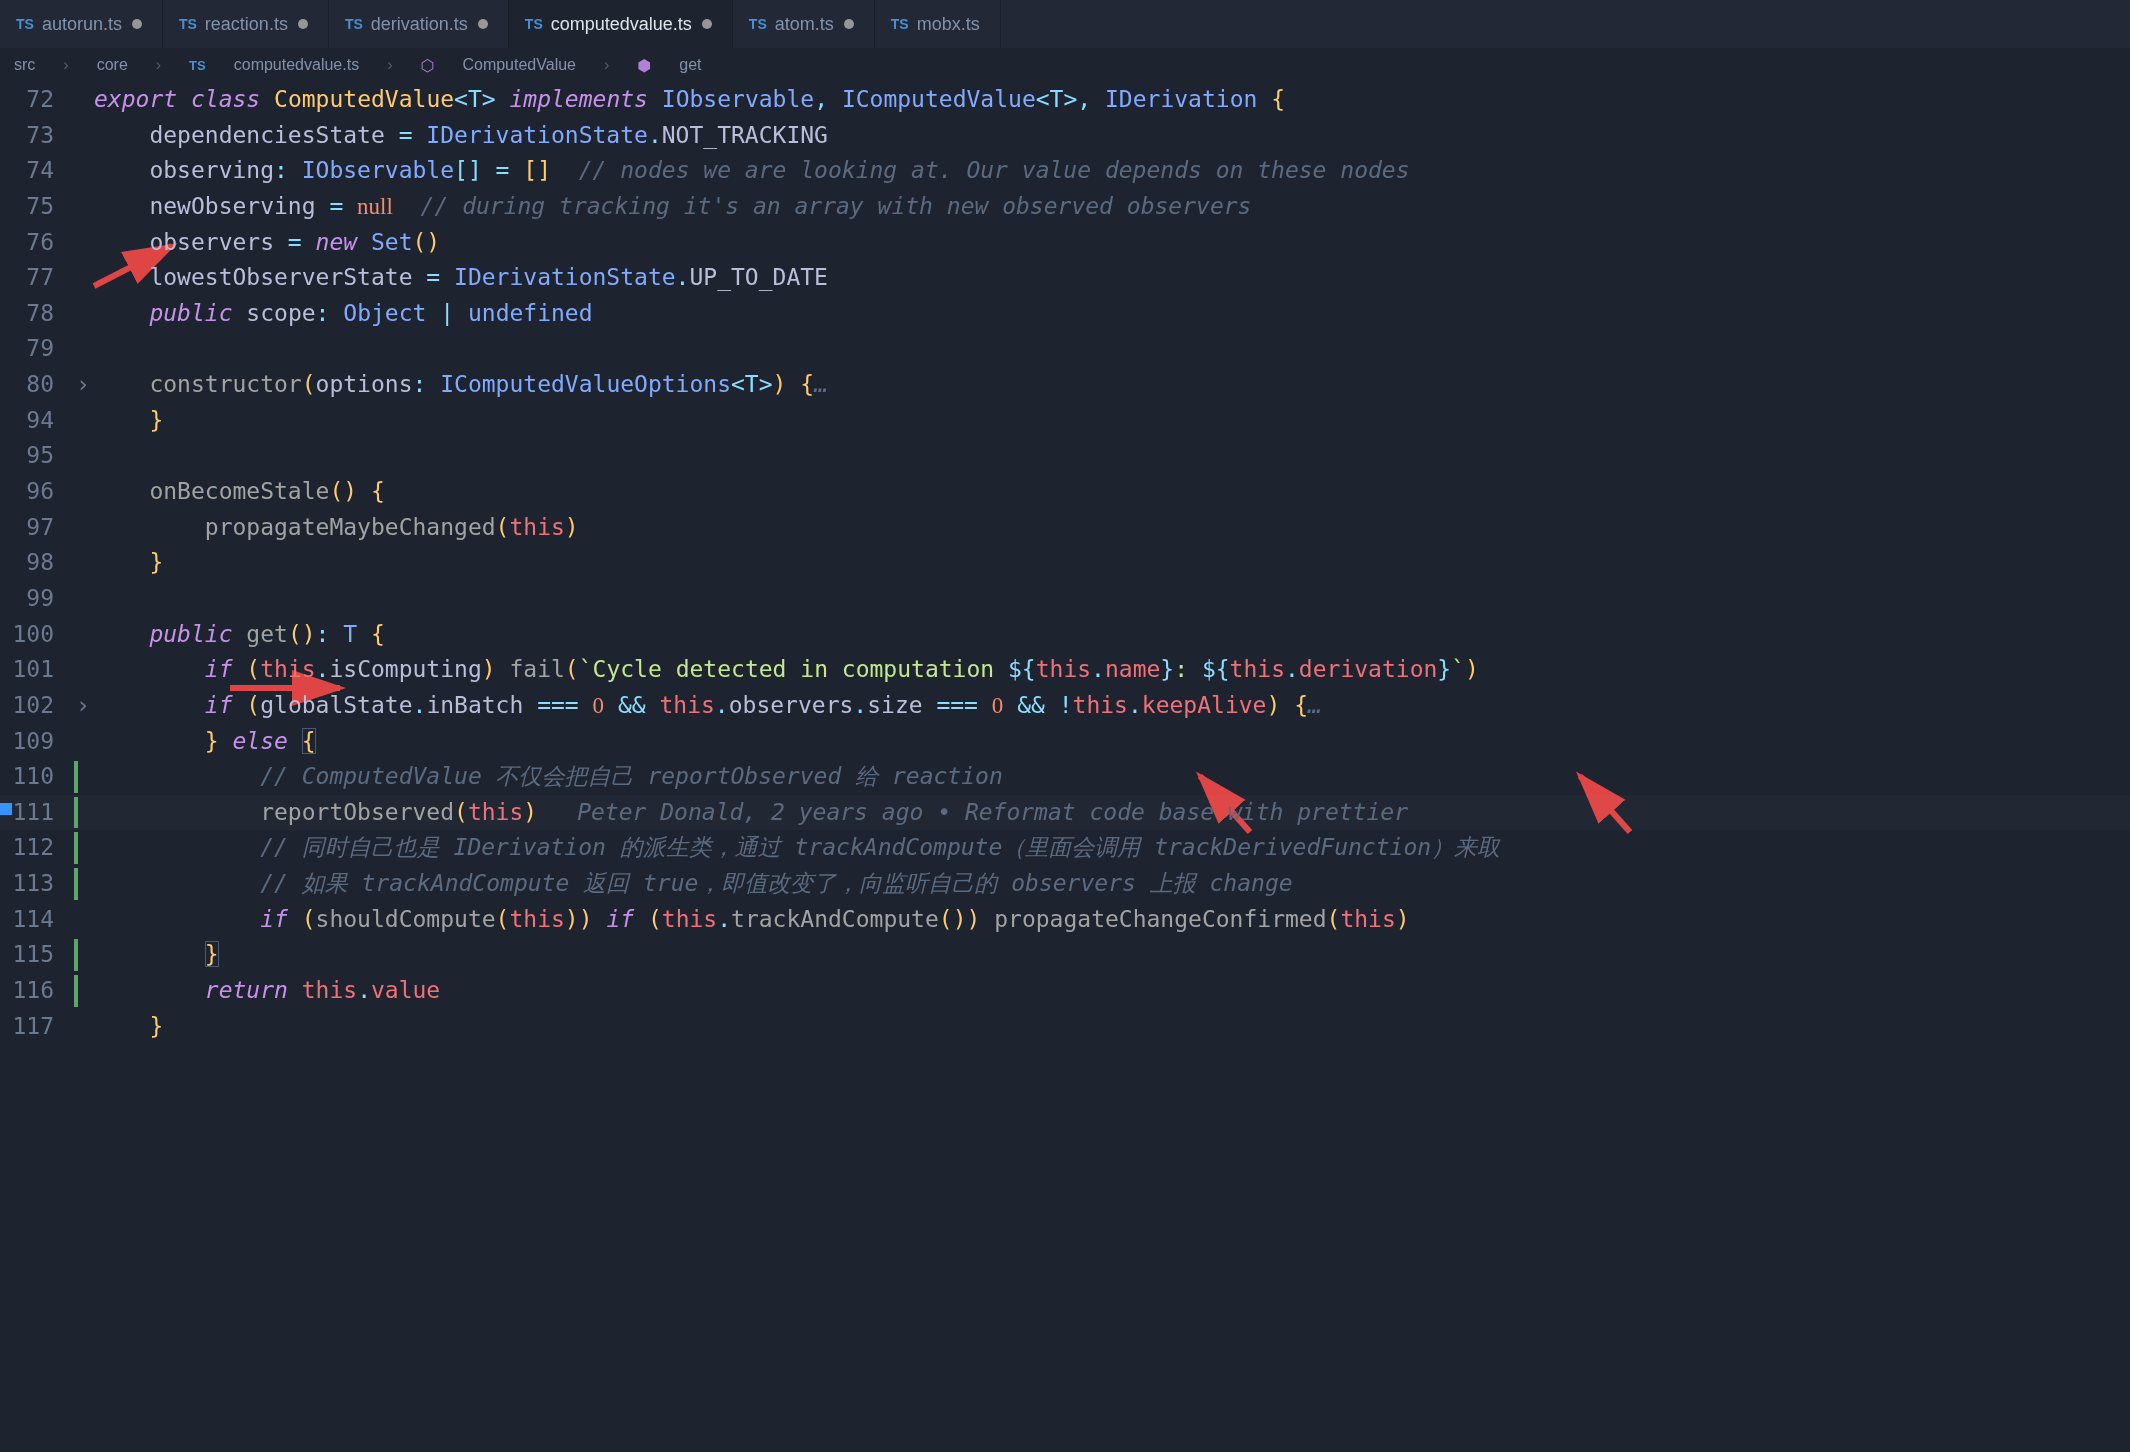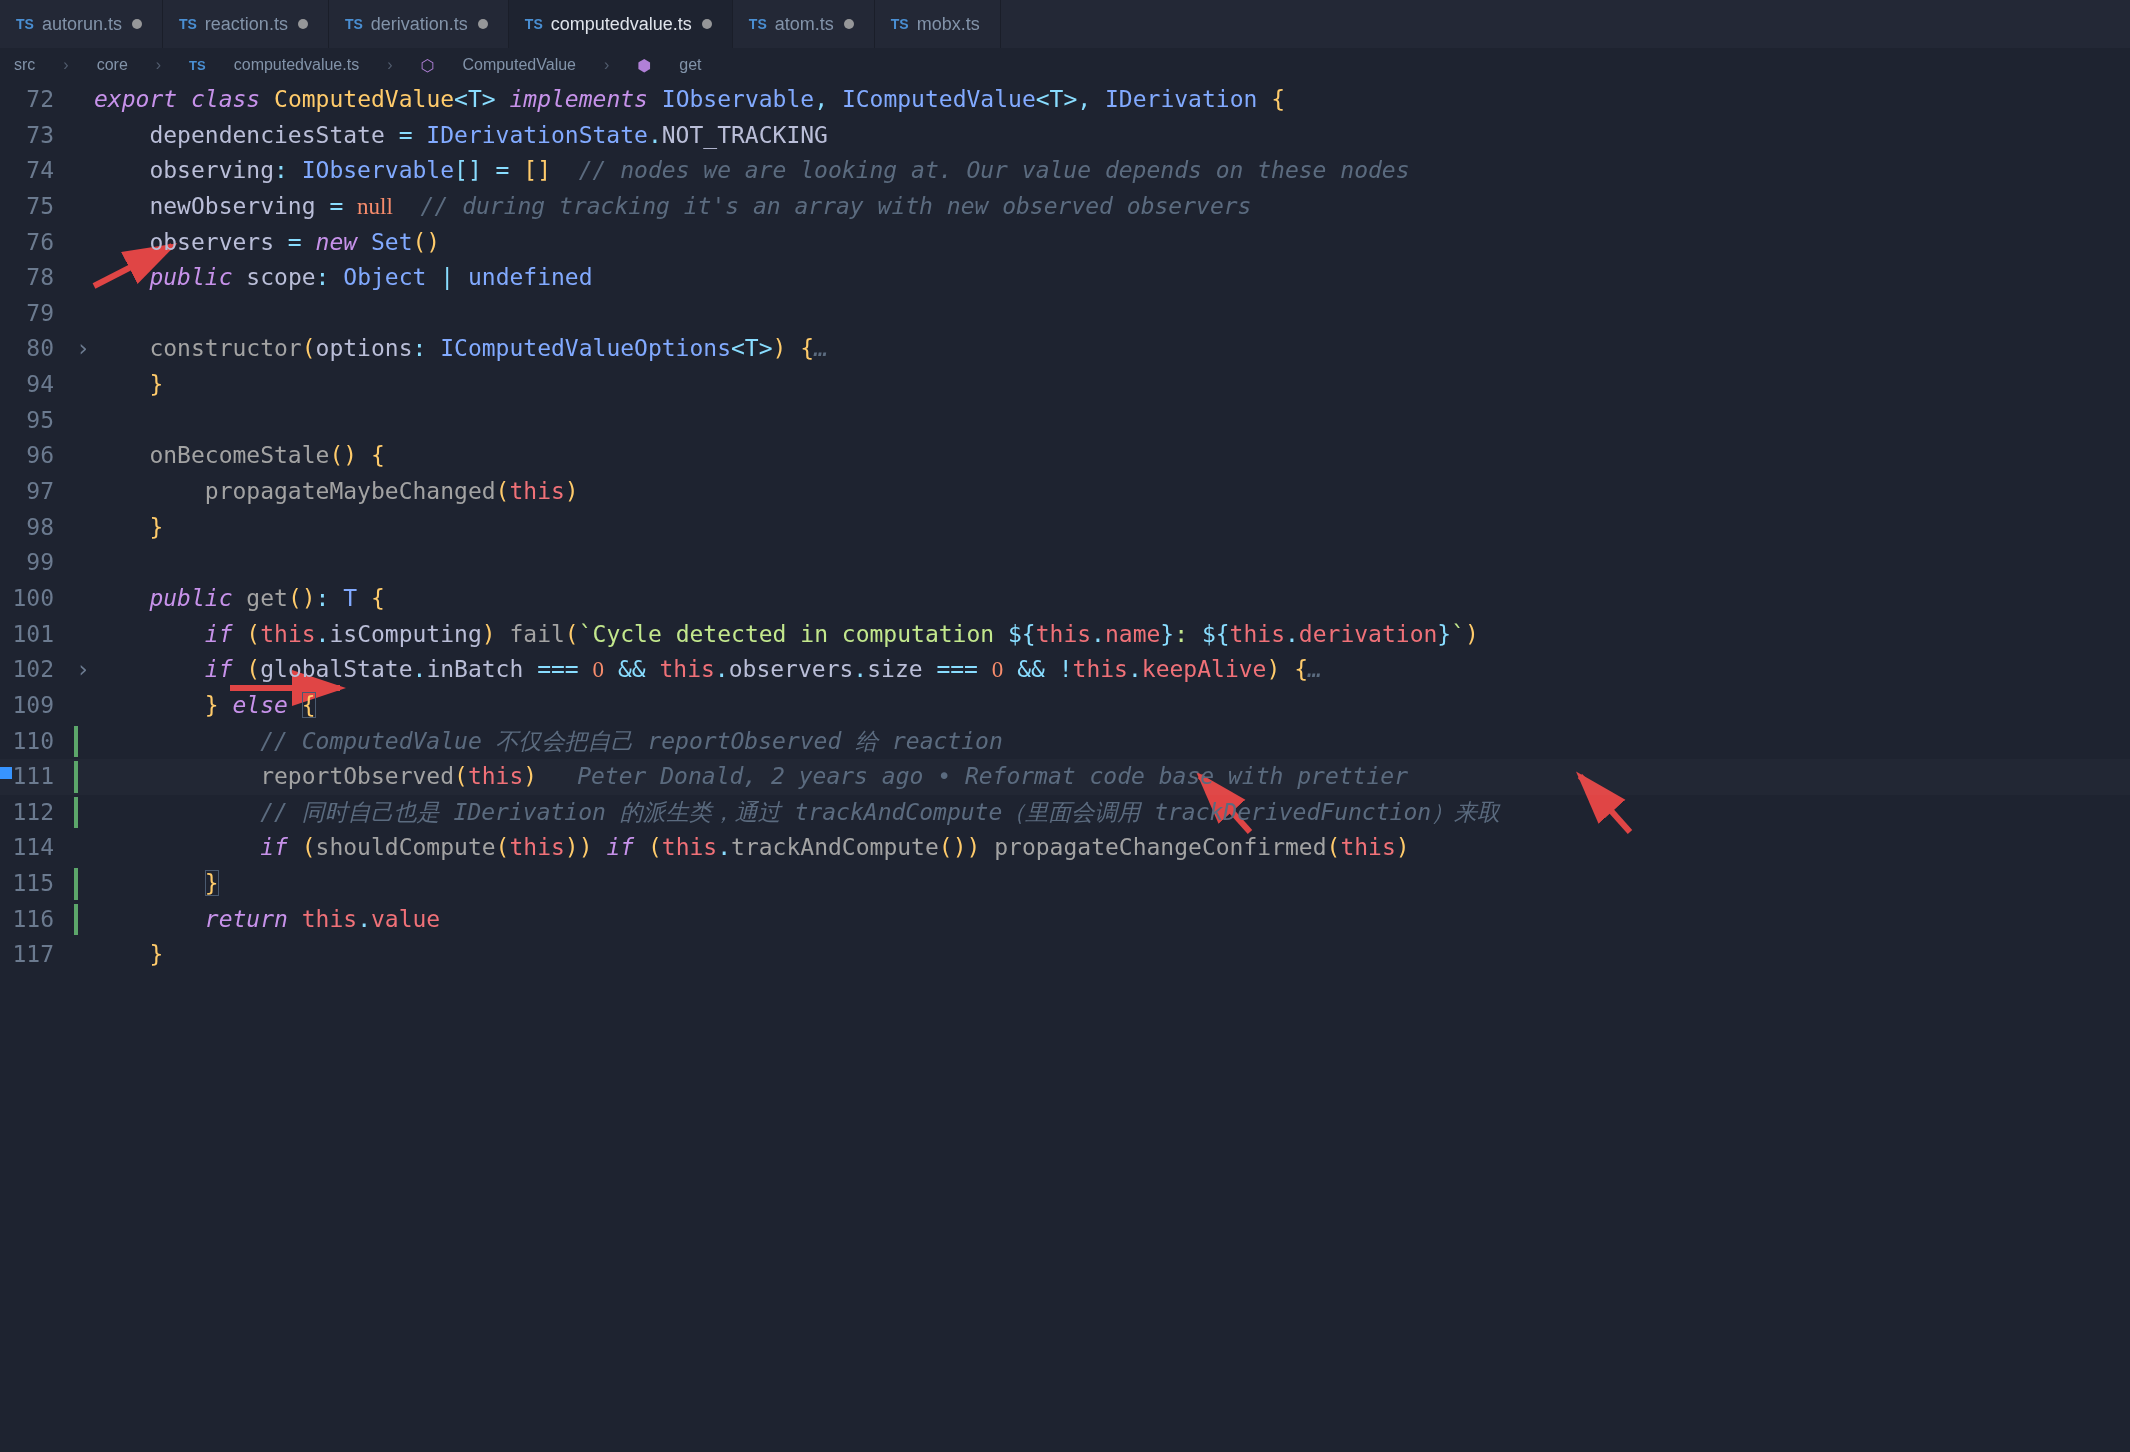--- a/index.html
+++ b/index.html
@@ -224,20 +224,21 @@
 <div class="line"><span class="gutter">72</span><span class="fold"></span><span class="code"><span class="kw">export</span> <span class="kw">class</span> <span class="cls">ComputedValue</span><span class="op">&lt;T&gt;</span> <span class="kw">implements</span> <span class="ty">IObservable</span><span class="op">,</span> <span class="ty">IComputedValue</span><span class="op">&lt;T&gt;</span><span class="op">,</span> <span class="ty">IDerivation</span> <span class="pn">{</span></span></div>
 
 <div class="line"><span class="gutter">73</span><span class="fold"></span><span class="code">    <span class="vr">dependenciesState</span><span class="op"> = </span><span class="ty">IDerivationState</span><span class="op">.</span><span class="vr">NOT_TRACKING</span></span></div>
 
 <div class="line"><span class="gutter">74</span><span class="fold"></span><span class="code">    <span class="vr">observing</span><span class="op">: </span><span class="ty">IObservable</span><span class="op">[]</span><span class="op"> = </span><span class="pn">[]</span>  <span class="cm">// nodes we are looking at. Our value depends on these nodes</span></span></div>
 
 <div class="line"><span class="gutter">75</span><span class="fold"></span><span class="code">    <span class="vr">newObserving</span><span class="op"> = </span><span class="num">null</span>  <span class="cm">// during tracking it's an array with new observed observers</span></span></div>
 
 <div class="line"><span class="gutter">76</span><span class="fold"></span><span class="code">    <span class="vr">observers</span><span class="op"> = </span><span class="kw">new</span> <span class="ty">Set</span><span class="pn">()</span></span></div>
 
+<div class="line"><span class="gutter">77</span><span class="fold"></span><span class="code">    <span class="vr">lowestObserverState</span><span class="op"> = </span><span class="ty">IDerivationState</span><span class="op">.</span><span class="vr">UP_TO_DATE</span></span></div>
 
 <div class="line"><span class="gutter">78</span><span class="fold"></span><span class="code">    <span class="kw">public</span> <span class="vr">scope</span><span class="op">: </span><span class="ty">Object</span><span class="op"> | </span><span class="ty">undefined</span></span></div>
 
 <div class="line"><span class="gutter">79</span><span class="fold"></span><span class="code"></span></div>
 
 <div class="line"><span class="gutter">80</span><span class="fold">›</span><span class="code">    <span class="fn">constructor</span><span class="pn">(</span><span class="vr">options</span><span class="op">: </span><span class="ty">IComputedValueOptions</span><span class="op">&lt;T&gt;</span><span class="pn">)</span><span class="pn"> {</span><span class="cm">…</span></span></div>
 
 <div class="line"><span class="gutter">94</span><span class="fold"></span><span class="code">    <span class="pn">}</span></span></div>
 
 <div class="line"><span class="gutter">95</span><span class="fold"></span><span class="code"></span></div>
@@ -257,20 +258,21 @@
 <div class="line"><span class="gutter">102</span><span class="fold">›</span><span class="code">        <span class="kw">if</span><span class="pn"> (</span><span class="vr">globalState</span><span class="op">.</span><span class="vr">inBatch</span><span class="op"> === </span><span class="num">0</span><span class="op"> &amp;&amp; </span><span class="pr">this</span><span class="op">.</span><span class="vr">observers</span><span class="op">.</span><span class="vr">size</span><span class="op"> === </span><span class="num">0</span><span class="op"> &amp;&amp; </span><span class="op">!</span><span class="pr">this</span><span class="op">.</span><span class="pr">keepAlive</span><span class="pn">)</span><span class="pn"> {</span><span class="cm">…</span></span></div>
 
 <div class="line"><span class="gutter">109</span><span class="fold"></span><span class="code">        <span class="pn">}</span><span class="kw"> else </span><span class="pn cursor-box">{</span></span></div>
 
 <div class="line"><span class="change-bar"></span><span class="gutter">110</span><span class="fold"></span><span class="code">            <span class="cm">// ComputedValue 不仅会把自己 reportObserved 给 reaction</span></span></div>
 
 <div class="line currline"><span class="bookmark"></span><span class="change-bar"></span><span class="gutter">111</span><span class="fold"></span><span class="code">            <span class="fn">reportObserved</span><span class="pn">(</span><span class="pr">this</span><span class="pn">)</span><span class="blame">Peter Donald, 2 years ago • Reformat code base with prettier</span></span></div>
 
 <div class="line"><span class="change-bar"></span><span class="gutter">112</span><span class="fold"></span><span class="code">            <span class="cm">// 同时自己也是 IDerivation 的派生类，通过 trackAndCompute（里面会调用 trackDerivedFunction）来取</span></span></div>
 
+<div class="line"><span class="change-bar"></span><span class="gutter">113</span><span class="fold"></span><span class="code">            <span class="cm">// 如果 trackAndCompute 返回 true，即值改变了，向监听自己的 observers 上报 change</span></span></div>
 
 <div class="line"><span class="gutter">114</span><span class="fold"></span><span class="code">            <span class="kw">if</span><span class="pn"> (</span><span class="fn">shouldCompute</span><span class="pn">(</span><span class="pr">this</span><span class="pn">)</span><span class="pn">)</span><span class="kw"> if </span><span class="pn">(</span><span class="pr">this</span><span class="op">.</span><span class="fn">trackAndCompute</span><span class="pn">()</span><span class="pn">)</span><span> </span><span class="fn">propagateChangeConfirmed</span><span class="pn">(</span><span class="pr">this</span><span class="pn">)</span></span></div>
 
 <div class="line"><span class="change-bar"></span><span class="gutter">115</span><span class="fold"></span><span class="code">        <span class="pn cursor-box">}</span></span></div>
 
 <div class="line"><span class="change-bar"></span><span class="gutter">116</span><span class="fold"></span><span class="code">        <span class="kw">return</span><span> </span><span class="pr">this</span><span class="op">.</span><span class="pr">value</span></span></div>
 
 <div class="line"><span class="gutter">117</span><span class="fold"></span><span class="code">    <span class="pn">}</span></span></div>
 
 </div>

